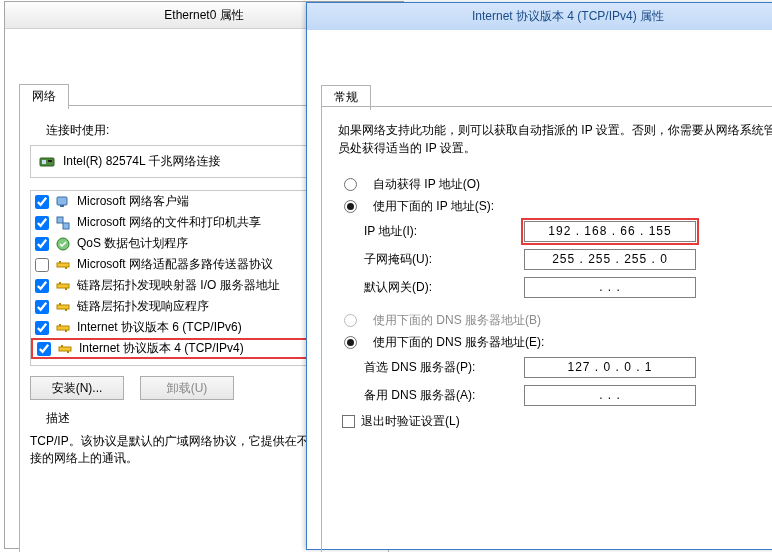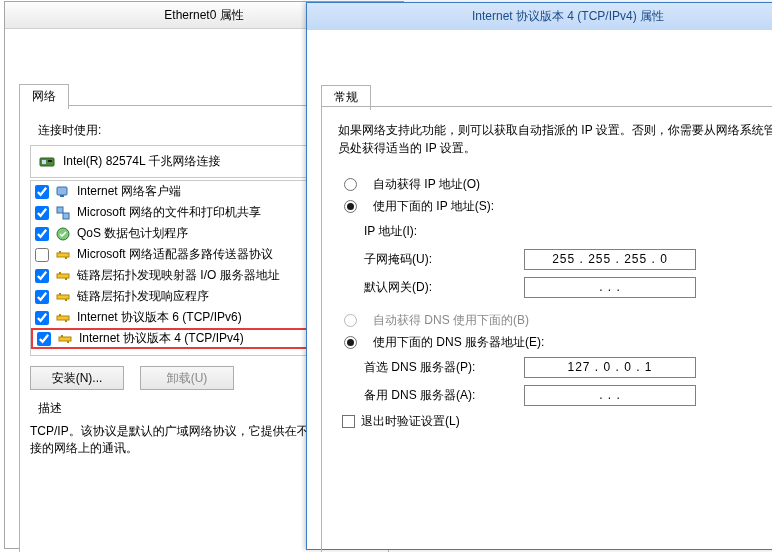--- a/index.html
+++ b/index.html
@@ -7,22 +7,22 @@
 
 
 .win-back { position: absolute; left: 4px; top: 1px; width: 400px; height: 548px; border: 1px solid #a6a6a6; background: #fff; }
 .win-back .titlebar { height: 27px; background: linear-gradient(#fdfdfd,#e9e9e9); border-bottom: 1px solid #d0d0d0; display: flex; align-items: center; justify-content: center; color: #000; }
 .win-back .body { padding: 10px 14px 0 14px; position: relative; }
 
 .tab-strip { position: relative; height: 22px; margin-top: 44px; }
 .tab { display: inline-block; border: 1px solid #b3b3b3; border-bottom: none; background: #fff; padding: 3px 12px 4px 12px; position: relative; top: 1px; }
 .tab-panel { border: 1px solid #b3b3b3; background: #fff; padding: 12px 10px 10px 10px; height: 488px; }
 
-.label { margin: 4px 0 6px 8px; }
-.adapter-box { border: 1px solid #c9c9c9; padding: 7px 8px; display: flex; align-items: center; gap: 8px; margin-bottom: 2px; }
+.label { margin: 4px 0 6px 16px; }
+.adapter-box { border: 1px solid #c9c9c9; padding: 7px 8px; display: flex; align-items: center; gap: 8px; margin-bottom: 12px; }
 
 .components { border: 1px solid #c9c9c9; height: 176px; overflow: hidden; margin-bottom: 10px; }
 .comp-row { display: flex; align-items: center; gap: 6px; padding: 2px 4px; height: 21px; }
 .comp-row input[type=checkbox] { width: 14px; height: 14px; }
 .comp-row .ic { width: 16px; height: 16px; display: inline-flex; align-items: center; justify-content: center; }
 .sel-row { border: 2px solid #e63b3b; }
 
 .btn { display: inline-flex; align-items: center; justify-content: center; border: 1px solid #adadad; background: linear-gradient(#f7f7f7,#e7e7e7); height: 24px; padding: 0 8px; min-width: 94px; }
 .btn[disabled] { color: #8a8a8a; }
 .btn-row { display: flex; gap: 16px; margin-bottom: 10px; }
@@ -85,21 +85,21 @@
 
       <div class="components" id="components">
           <div class="comp-row">
             <input type="checkbox" checked="" style="">
             <span class="ic">
               <svg width="16" height="16">
                 <rect x="2" y="3" width="10" height="8" rx="1" fill="#8bb8e8" stroke="#3a6ea5"></rect>
                 <rect x="5" y="11" width="4" height="2" fill="#3a6ea5"></rect>
               </svg>
             </span>
-            <span>Internet 网络客户端</span>
+            <span>Microsoft 网络客户端</span>
           </div>
           <div class="comp-row">
             <input type="checkbox" checked="" style="">
             <span class="ic">
               <svg width="16" height="16">
                 <rect x="2" y="2" width="6" height="6" fill="#8bb8e8" stroke="#3a6ea5"></rect>
                 <rect x="8" y="8" width="6" height="6" fill="#8bb8e8" stroke="#3a6ea5"></rect>
               </svg>
             </span>
             <span>Microsoft 网络的文件和打印机共享</span>
@@ -200,35 +200,36 @@
         <span class="radio"></span>
         <span>自动获得 IP 地址(O)</span>
       </div>
       <div class="radio-row">
         <span class="radio on"></span>
         <span>使用下面的 IP 地址(S):</span>
       </div>
 
       <div class="field-row">
         <div class="fl">IP 地址(I):</div>
+        <div class="ipbox hl">192 . 168 .  66  . 155</div>
       </div>
       <div class="field-row">
         <div class="fl">子网掩码(U):</div>
         <div class="ipbox">255 . 255 . 255 .  0</div>
       </div>
       <div class="field-row">
         <div class="fl">默认网关(D):</div>
         <div class="ipbox">.          .          .</div>
       </div>
 
       <div class="group-sep"></div>
 
       <div class="radio-row">
         <span class="radio dis"></span>
-        <span class="dis-text">自动获得 DNS 使用下面的(B)</span>
+        <span class="dis-text">使用下面的 DNS 服务器地址(B)</span>
       </div>
       <div class="radio-row">
         <span class="radio on"></span>
         <span>使用下面的 DNS 服务器地址(E):</span>
       </div>
 
       <div class="field-row">
         <div class="fl">首选 DNS 服务器(P):</div>
         <div class="ipbox">127 .   0   .   0   .   1</div>
       </div>

